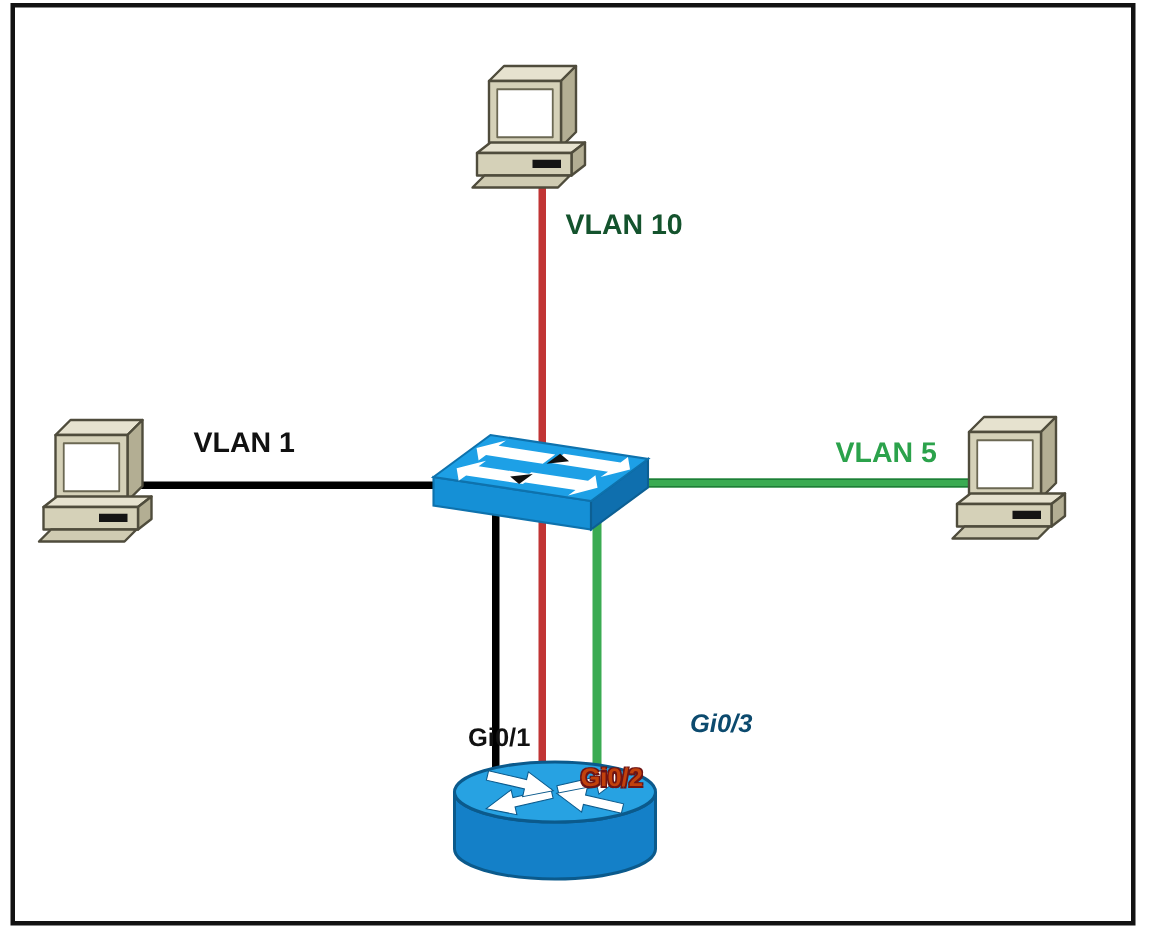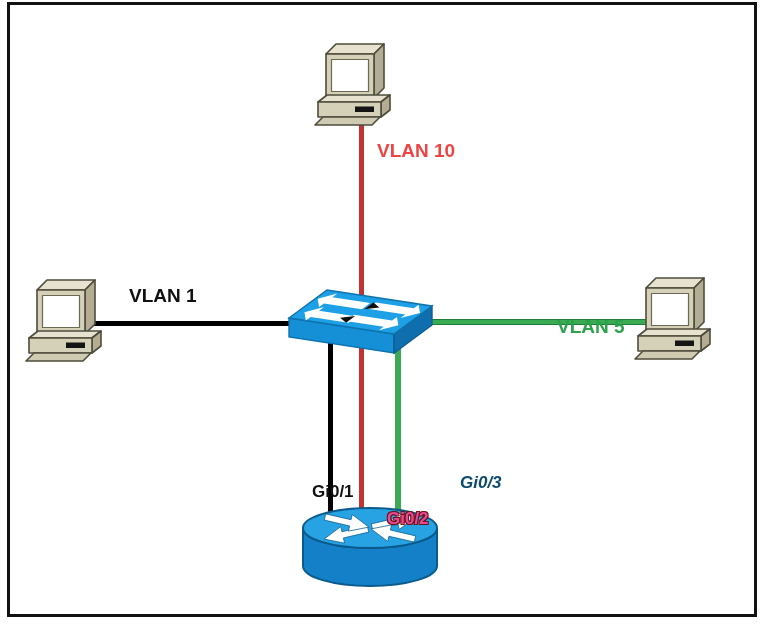--- a/index.html
+++ b/index.html
@@ -22,27 +22,27 @@
   #link-gi03{left:395px;top:342px;width:6px;height:176px;}
   .dev{position:absolute;}
   #pc-top{left:312px;top:40px;}
   #pc-left{left:23px;top:276px;}
   #pc-right{left:632px;top:274px;}
   #switch{left:286px;top:286px;}
   #router{left:300px;top:506px;}
   .lbl{position:absolute;font-weight:bold;white-space:nowrap;}
   .lbl.vlan{font-size:19px;line-height:19px;}
   .lbl.port{font-size:17px;line-height:17px;margin-left:48px;}
-  #lbl-vlan10{left:377px;top:141px;color:#ef4444;}
+  #lbl-vlan10{left:377px;top:141px;color:#14532d;}
   #lbl-vlan1{left:114px;top:286px;color:#111111;margin-left:15px;}
-  #lbl-vlan5{left:557px;top:293px;color:#2ba24b;margin-top:24px;}
+  #lbl-vlan5{left:557px;top:293px;color:#2ba24b;}
   #lbl-gi01{left:264px;top:483px;color:#111111;}
   #lbl-gi03{left:412px;top:474px;color:#0c4a6e;font-style:italic;}
   #lbl-gi02{
-    left:339px;top:510px;color:#ec4899;z-index:5;
+    left:339px;top:510px;color:#c2410c;z-index:5;
     text-shadow:1px 1px 0 #6e1414,-1px -1px 0 #6e1414,1px -1px 0 #6e1414,-1px 1px 0 #6e1414;
   }
 </style>
 </head>
 <body>
 
 <div id="canvas">
 
   <div id="frame"></div>
 

